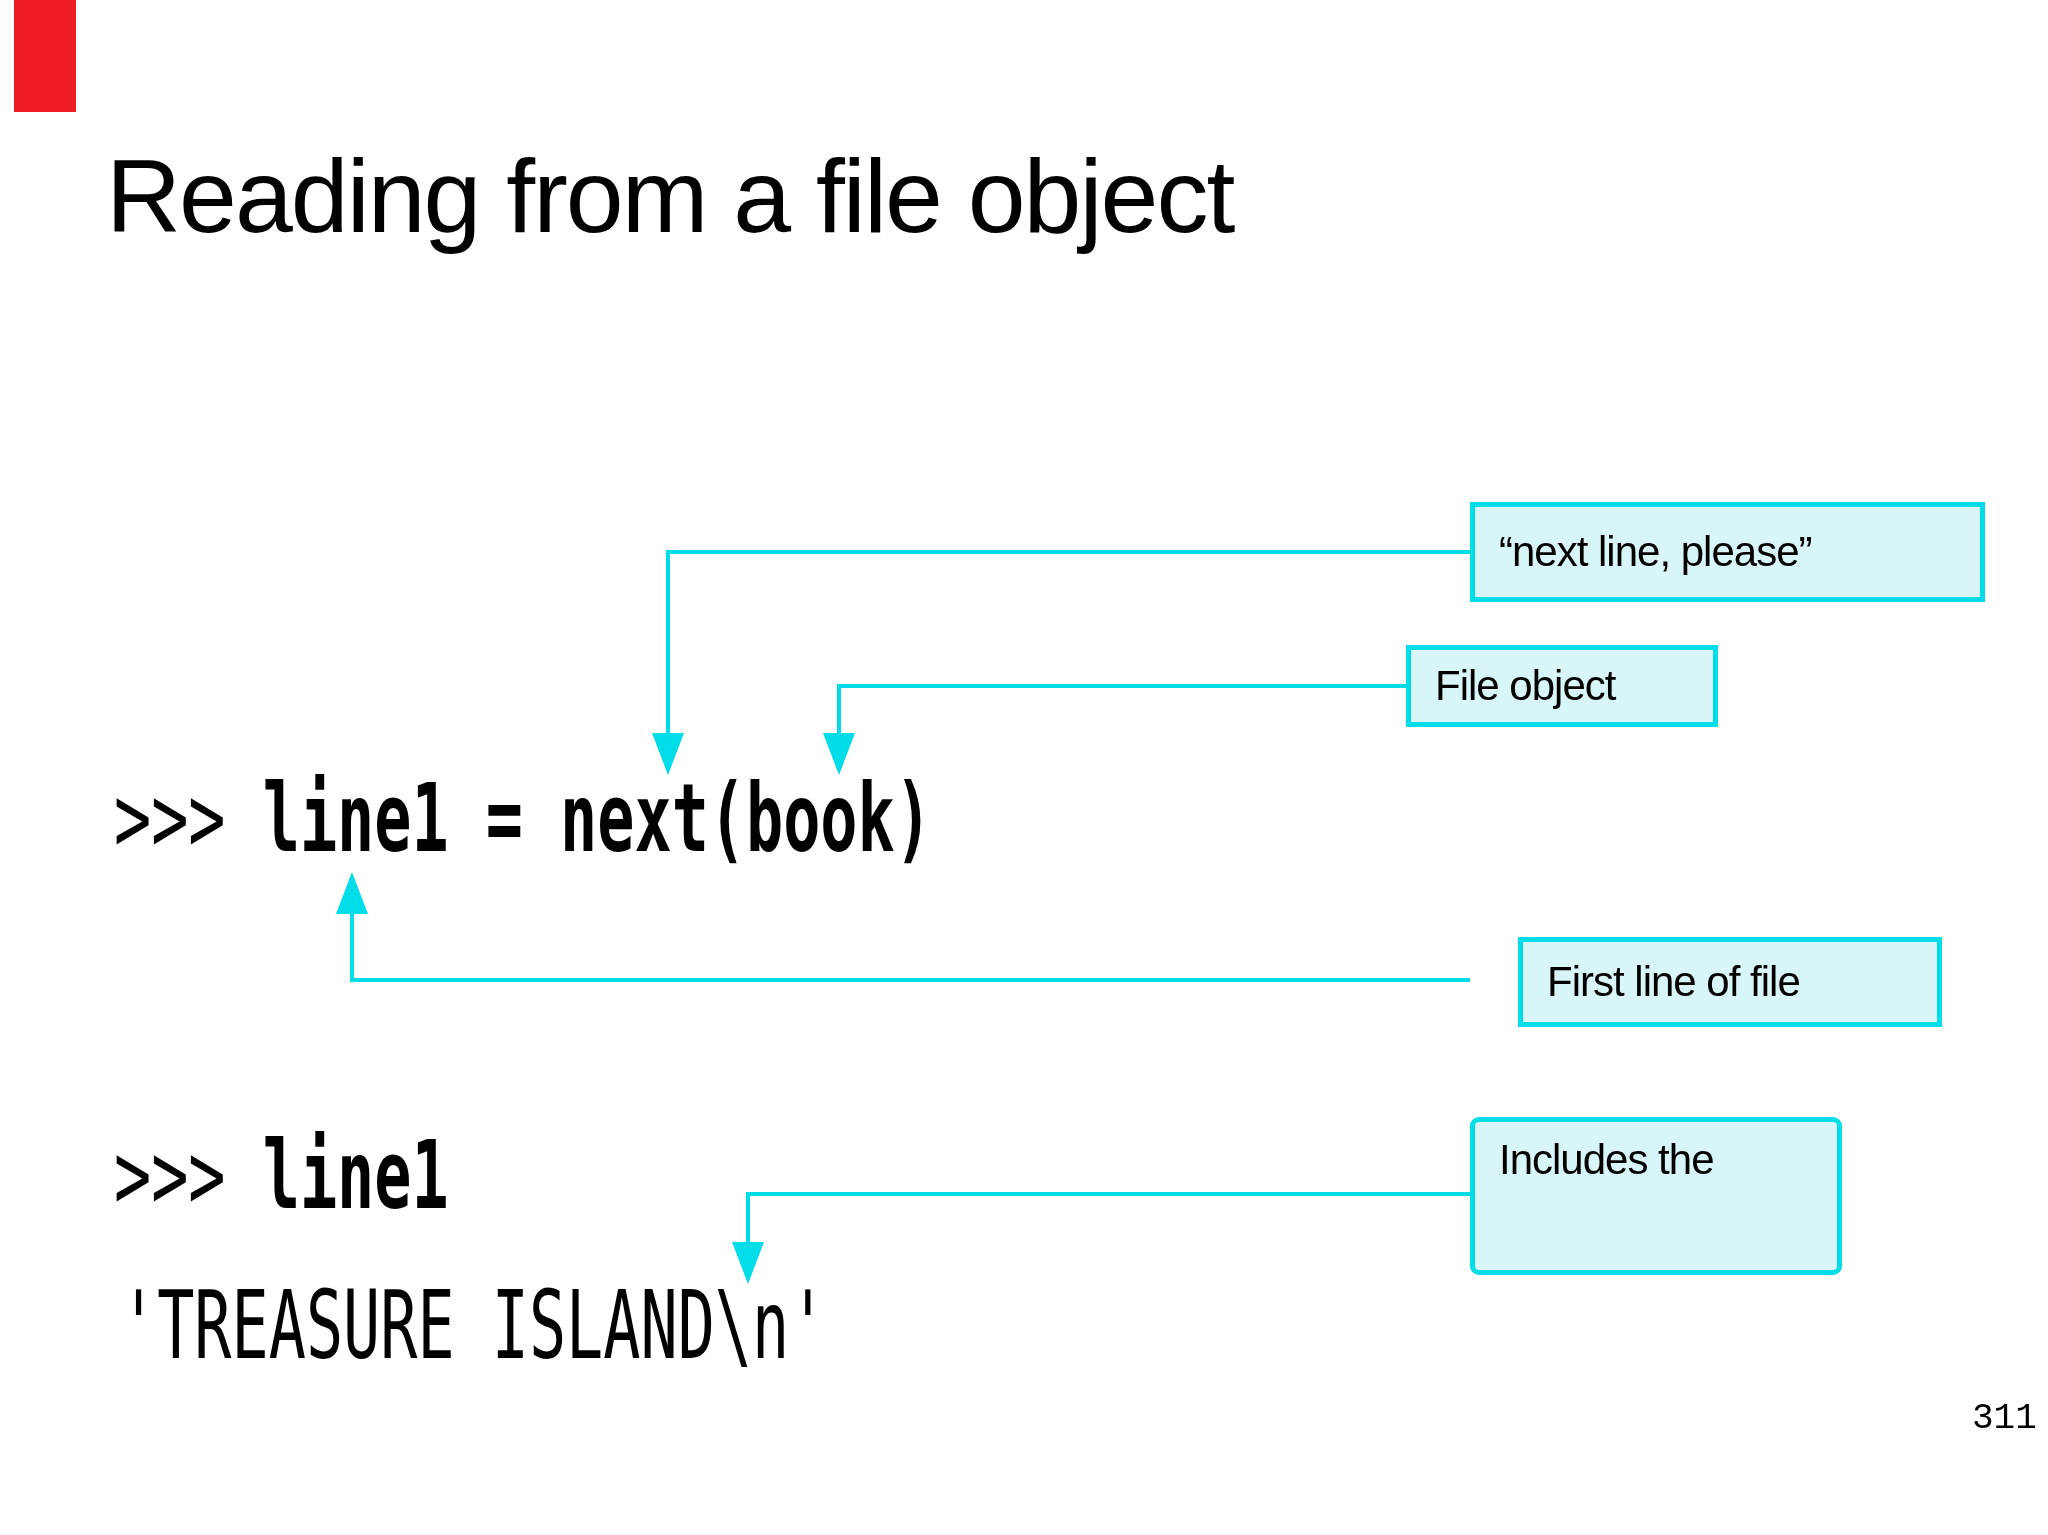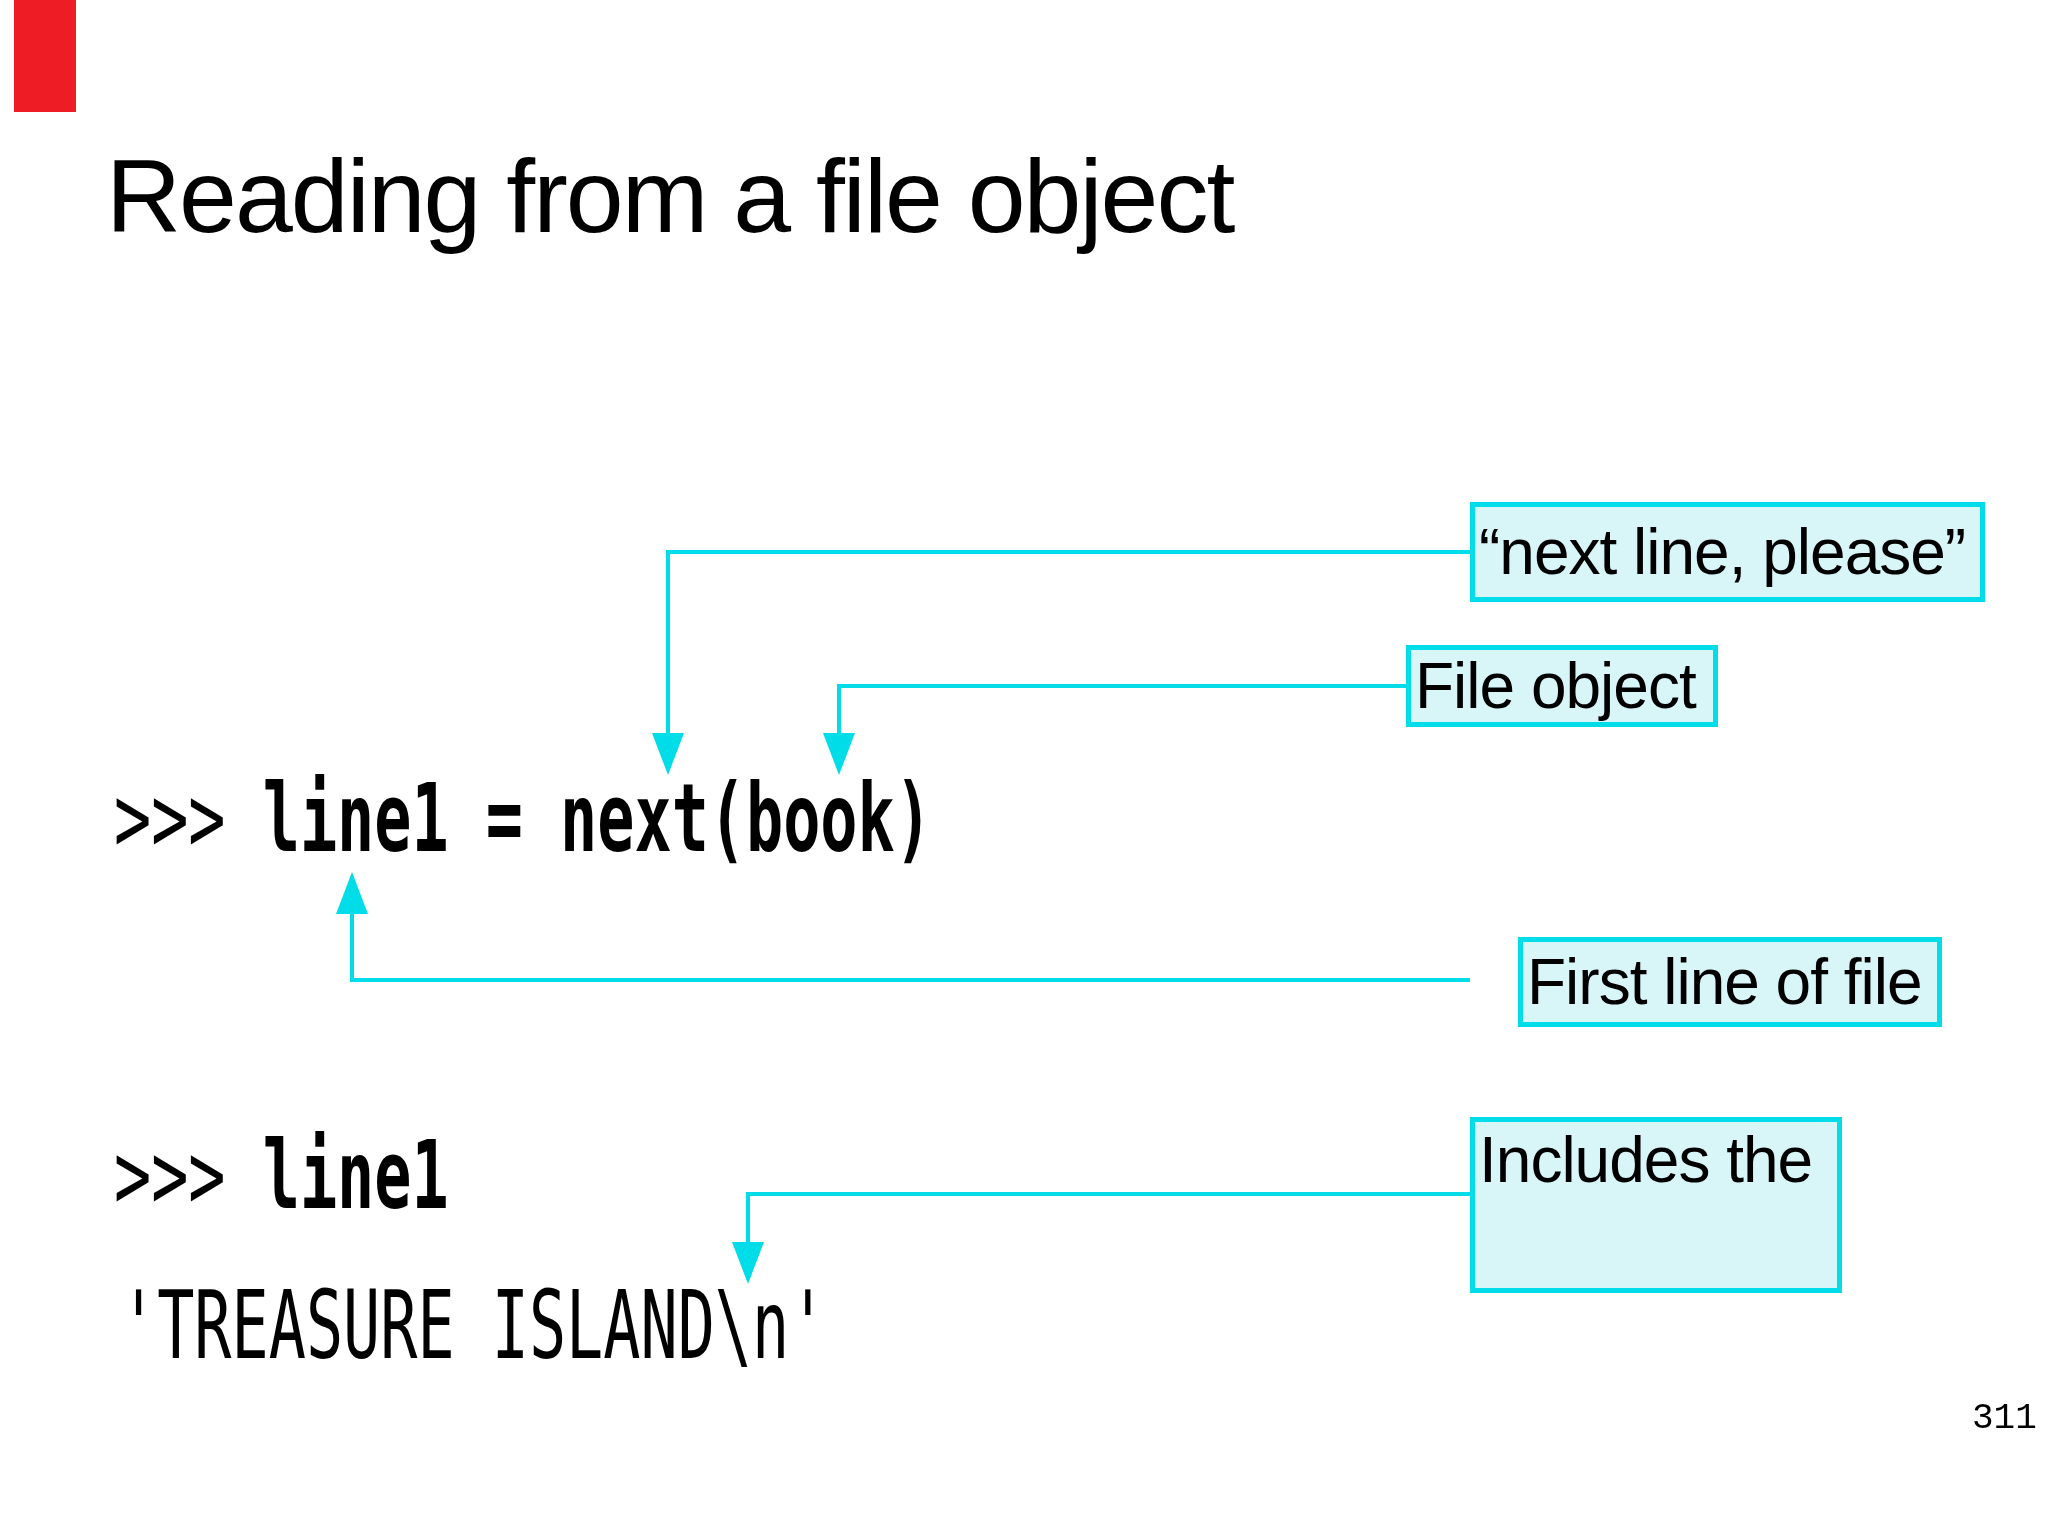--- a/index.html
+++ b/index.html
@@ -14,25 +14,25 @@
   
   .hline, .vline { position:absolute; background:#00dde8; }
   .hline { height:4px; } .vline { width:4px; }
   .head-down { position:absolute; width:0; height:0;
     border-left:16px solid transparent; border-right:16px solid transparent; border-top:42px solid #00dde8; }
   .head-up { position:absolute; width:0; height:0;
     border-left:16px solid transparent; border-right:16px solid transparent; border-bottom:42px solid #00dde8; }
 
   
   .callout { position:absolute; box-sizing:border-box; border:5px solid #00dde8; background:#d8f5f8;
-    font-size:64px; letter-spacing:-1px; padding-left:4px; white-space:nowrap; }
+    font-size:42px; letter-spacing:-1px; padding-left:24px; white-space:nowrap; }
   .c1 { left:1470px; top:502px;  width:515px; height:100px; line-height:90px; }
   .c2 { left:1406px; top:645px;  width:312px; height:82px;  line-height:72px; }
   .c3 { left:1470px; top:937px;  width:424px; height:90px;  line-height:80px;margin-left:48px; }
-  .c4 { left:1470px; top:1117px; width:372px; height:176px; line-height:72px; padding-top:2px; }
+  .c4 { left:1470px; top:1117px; width:372px; height:158px; line-height:72px; padding-top:2px;border-radius:9px; }
 
   
   .code { position:absolute; font-family:"DejaVu Sans Mono", monospace; font-size:95px; line-height:1;
     white-space:pre; transform:scaleX(0.65); transform-origin:0 0; }
   .code .prompt { font-weight:400; }
   .code .cmd    { font-weight:700; }
 
   .pagenum { position:absolute; left:1972px; top:1398px; font-family:Liberation Mono, monospace; font-size:36px; }
 </style>
 </head>

